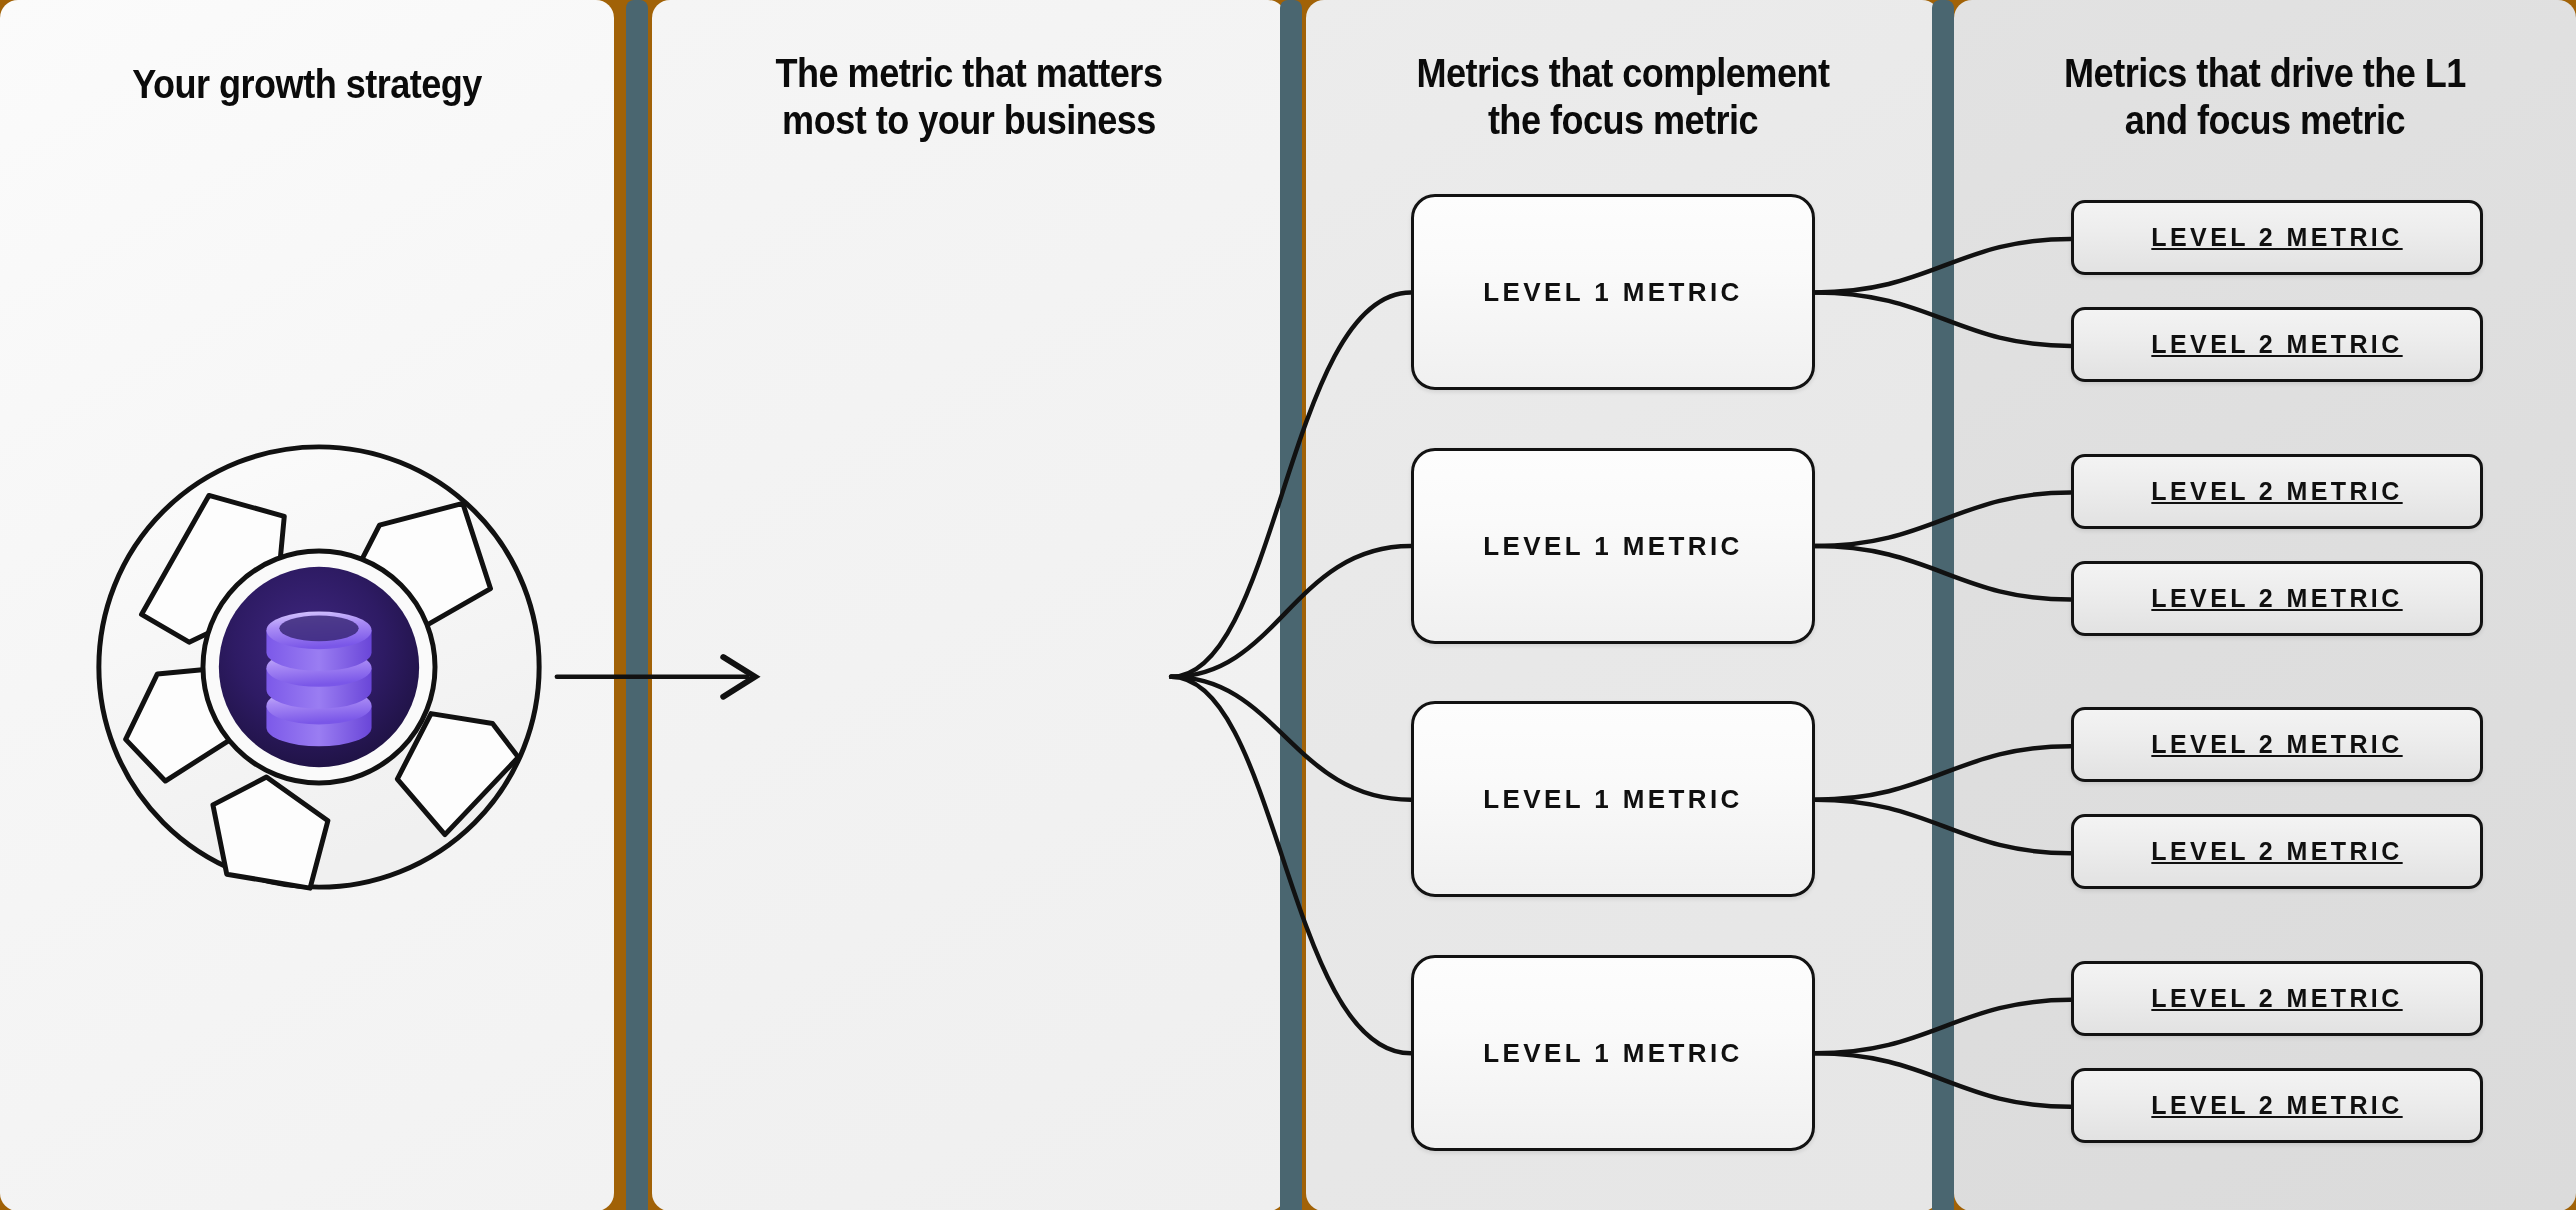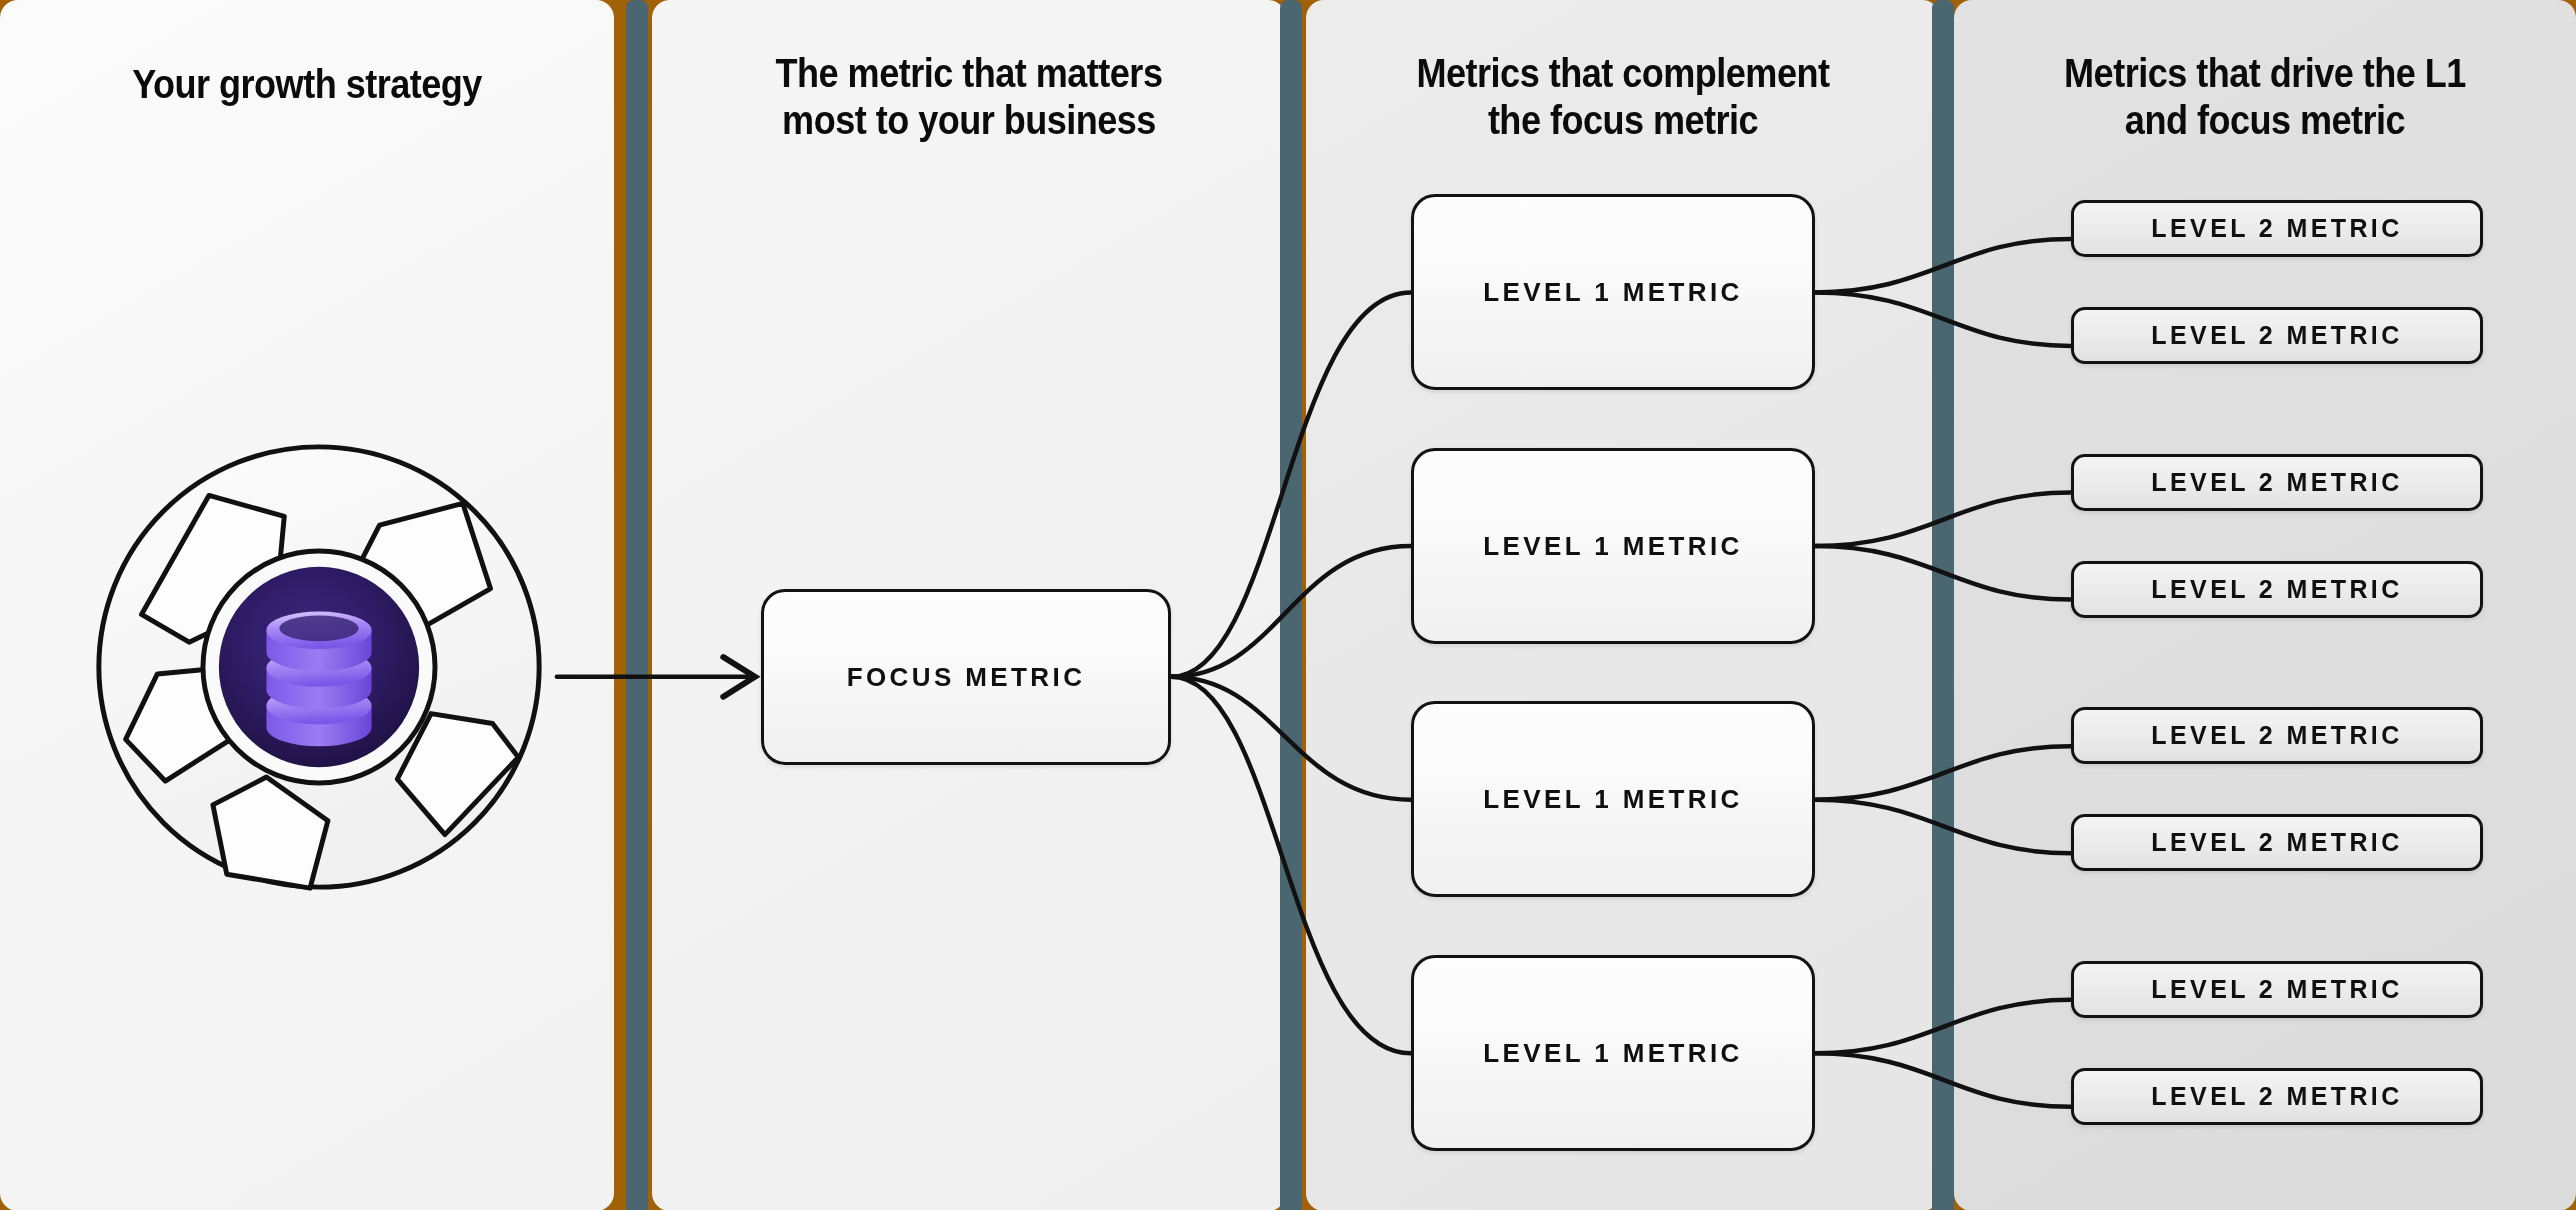--- a/index.html
+++ b/index.html
@@ -124,24 +124,25 @@
     font-size: 26px;
   }
   .node-l1.r0 { top: 194px; }
   .node-l1.r1 { top: 448px; }
   .node-l1.r2 { top: 701px; }
   .node-l1.r3 { top: 955px; }
 
   .node-l2 {
     left: 2071px;
     width: 412px;
-    height: 57px;
+    height: 75px;
     font-size: 25px;
     border-radius: 14px;
     background: linear-gradient(180deg, #f3f3f3 0%, #ededed 40%, #e2e2e2 100%);
+    text-decoration: underline;
   }
   .node-l2.s0 { top: 200px; }
   .node-l2.s1 { top: 307px; }
   .node-l2.s2 { top: 454px; }
   .node-l2.s3 { top: 561px; }
   .node-l2.s4 { top: 707px; }
   .node-l2.s5 { top: 814px; }
   .node-l2.s6 { top: 961px; }
   .node-l2.s7 { top: 1068px; }
 </style>
@@ -238,21 +239,20 @@
       <path d="M 1832 551 C 1950 551 1975 605 2090 605"></path>
 
       <path d="M 1832 807 C 1950 807 1975 753 2090 753"></path>
       <path d="M 1832 807 C 1950 807 1975 861 2090 861"></path>
 
       <path d="M 1832 1063 C 1950 1063 1975 1009 2090 1009"></path>
       <path d="M 1832 1063 C 1950 1063 1975 1117 2090 1117"></path>
     </g>
   </svg>
 
-  <div class="node node-focus">FOCUS METRIC</div>
 
   <div class="node node-l1 r0">LEVEL 1 METRIC</div>
   <div class="node node-l1 r1">LEVEL 1 METRIC</div>
   <div class="node node-l1 r2">LEVEL 1 METRIC</div>
   <div class="node node-l1 r3">LEVEL 1 METRIC</div>
 
   <div class="node node-l2 s0">LEVEL 2 METRIC</div>
   <div class="node node-l2 s1">LEVEL 2 METRIC</div>
   <div class="node node-l2 s2">LEVEL 2 METRIC</div>
   <div class="node node-l2 s3">LEVEL 2 METRIC</div>

